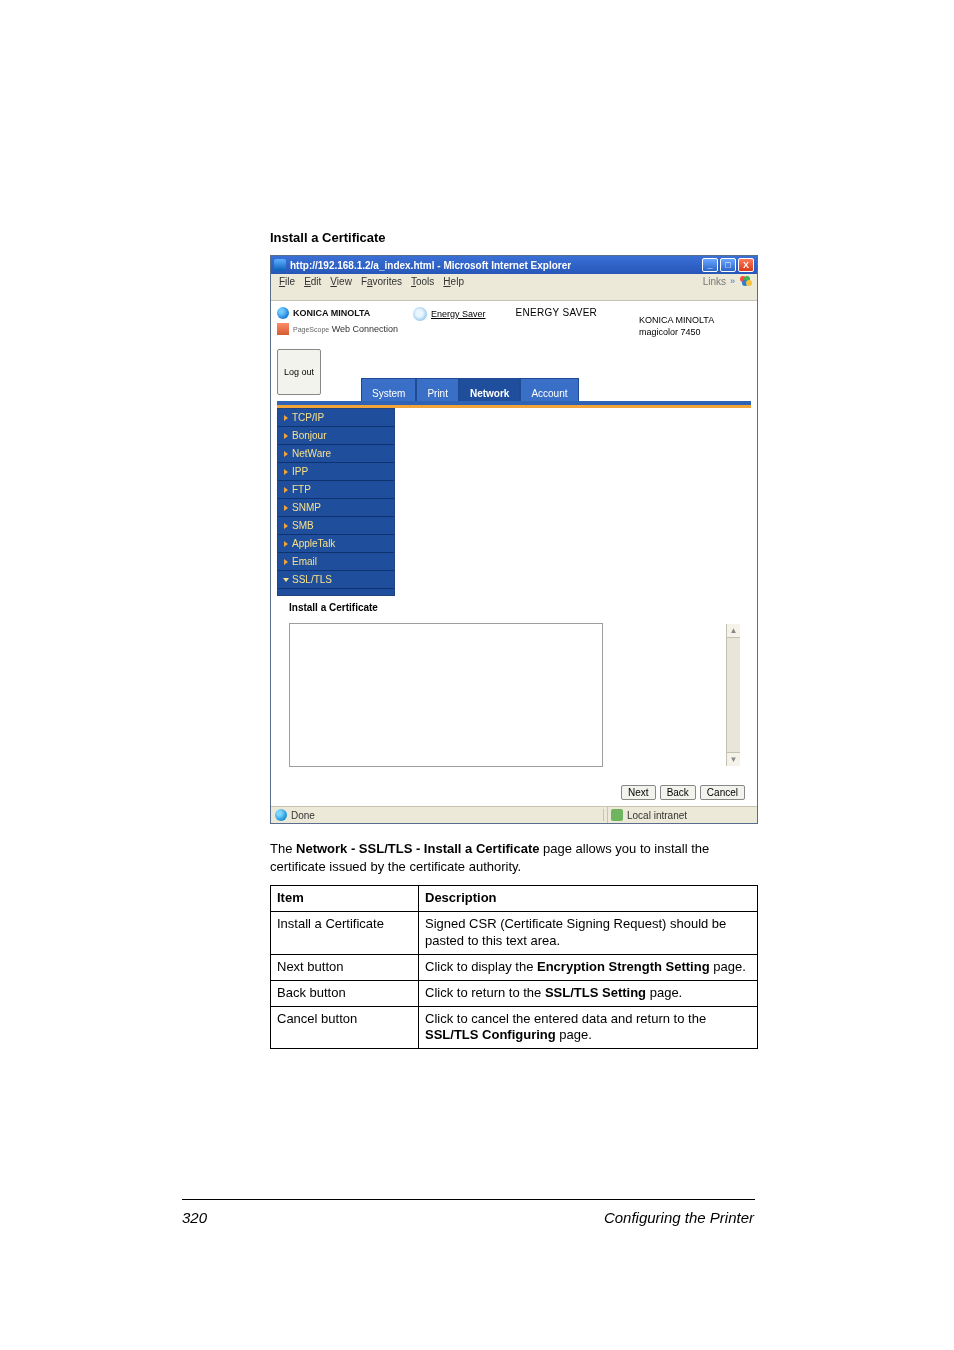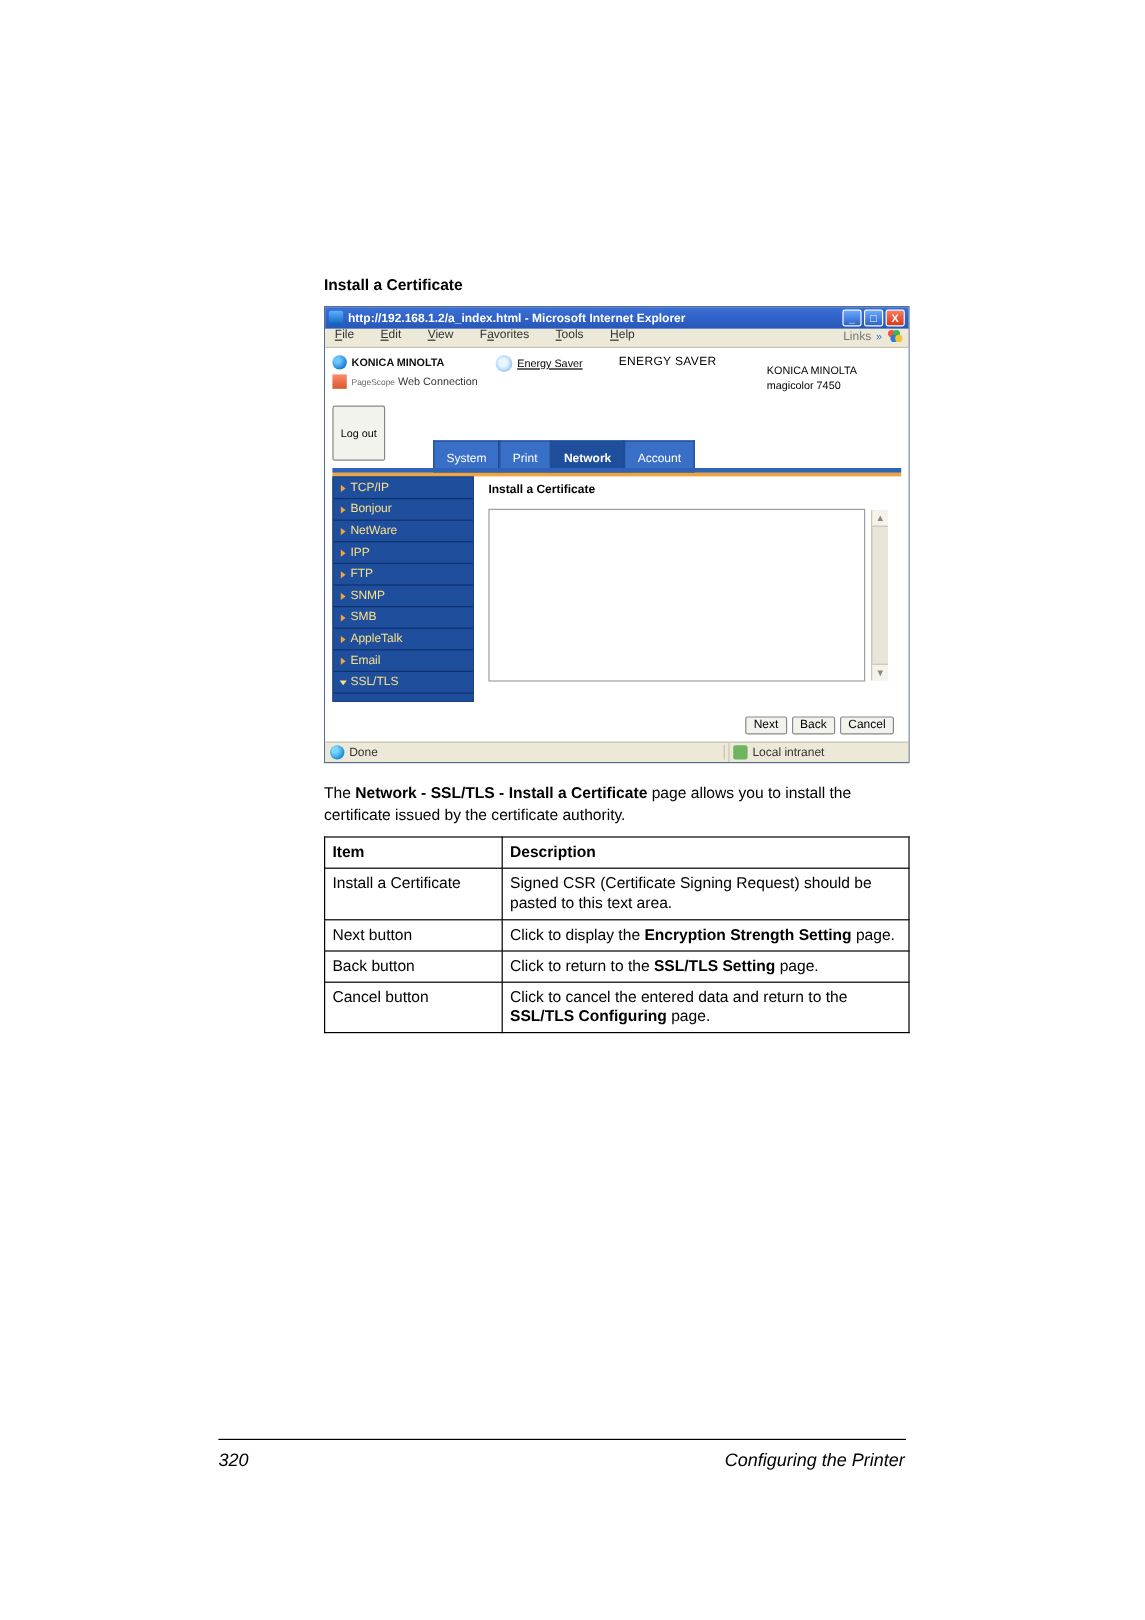--- a/index.html
+++ b/index.html
@@ -60,23 +60,23 @@
     display:flex; align-items:center; justify-content:center;
     font-size: 9px; font-weight: bold; color: #fff;
     background: linear-gradient(#6aa7ff,#2b65c8);
   }
   .winbtn.close { background: linear-gradient(#ff7a5a,#d73a1a); }
   .menubar {
     height: 16px;
     background: #ece9d8;
     border-bottom: 1px solid #c8c4b4;
     display: flex;
-    align-items: flex-start;
-    padding: 0 4px;
-    gap: 14px;
+    align-items: flex-end;
+    padding: 13px 4px;
+    gap: 1px;
     font-size: 10px;
     color: #333;
     position: relative;
   }
   .menubar .menuitem { padding: 0 4px; cursor: default; }
   .menubar .menuitem u { text-decoration: underline; }
   .menubar .links-area {
     margin-left: auto;
     display: flex;
     align-items: center;
@@ -188,20 +188,21 @@
     height: 4px;
     background: #2f63b5;
     margin: 0 6px;
   }
   .bar-orange {
     height: 3px; background: #f2a33a; margin: 0 6px;
   }
   .mainrow {
     display: flex;
     margin: 0 6px;
+    flex-direction: column;
   }
   .sidebar {
     width: 118px;
     background: #1f4f9c;
     border: 1px solid #21437d;
     padding-bottom: 6px;
   }
   .sidebar a.nav {
     display: flex;
     align-items: center;

